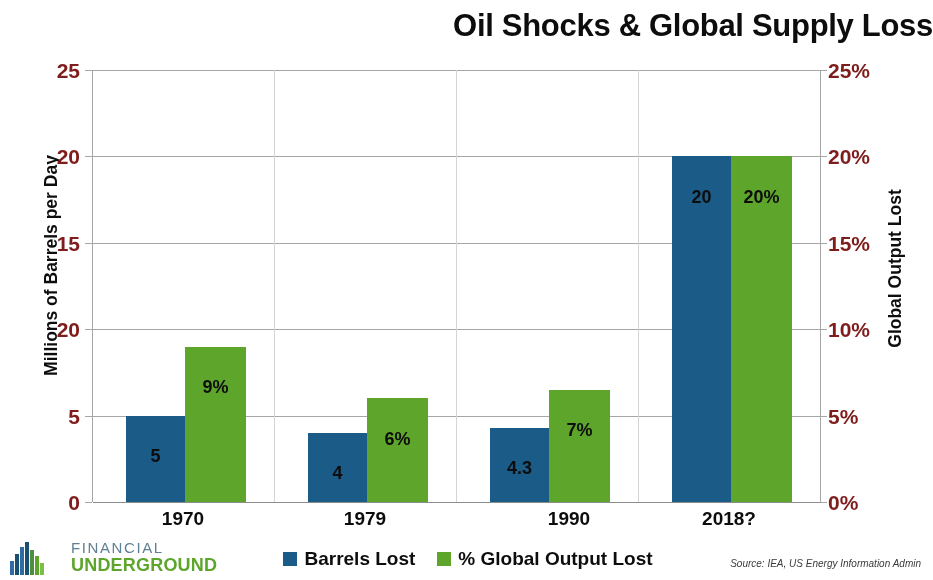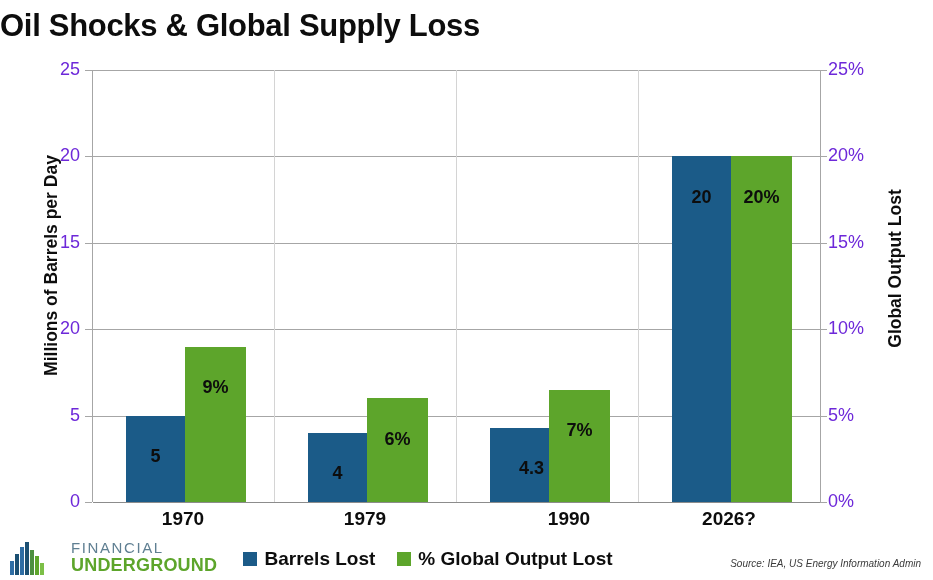--- a/index.html
+++ b/index.html
@@ -15,21 +15,21 @@
     font-family: "Liberation Sans", sans-serif;
     color: #000000;
   }
 
   
   #chart-title {
     position: absolute;
     left: 0;
     top: 8px;
     width: 933px;
-    text-align: left;
+    text-align: right;
     font-size: 31px;
     font-weight: bold;
     letter-spacing: -0.3px;
     color: #0d0d0d;
   }
 
   
   #plot-area {
     position: absolute;
     left: 92px;
@@ -56,23 +56,23 @@
     position: absolute;
     top: 0;
     width: 0;
     height: 432px;
     border-left: 1px solid #d4d4d4;
   }
 
   
   .tick-left, .tick-right {
     position: absolute;
-    font-size: 18px;
-    font-weight: normal;
-    color: #6d28d9;
+    font-size: 21px;
+    font-weight: bold;
+    color: #7f1d1d;
     white-space: nowrap;
   }
   .tick-left {
     width: 76px;
     text-align: right;
     left: 4px;
   }
   .tick-right {
     left: 828px;
     text-align: left;
@@ -140,20 +140,21 @@
   
   #legend {
     position: absolute;
     left: 0;
     top: 549px;
     width: 856px;
     display: flex;
     justify-content: center;
     align-items: center;
     gap: 22px;
+    padding-left: 40px;
   }
   .legend-item {
     display: flex;
     align-items: center;
     gap: 7px;
   }
   .legend-swatch {
     width: 14px;
     height: 14px;
     flex: 0 0 auto;
@@ -267,34 +268,34 @@
   <div class="bar-label" style="left:32px; top:376px; width:61px">5</div>
   <div class="bar-label" style="left:92px; top:307px; width:61px">9%</div>
 
   <div class="bar blue" style="left:215px; width:59px; height:69.1px"></div>
   <div class="bar green" style="left:274px; width:61px; height:103.7px"></div>
   <div class="bar-label" style="left:214px; top:393px; width:61px">4</div>
   <div class="bar-label" style="left:274px; top:359px; width:61px">6%</div>
 
   <div class="bar blue" style="left:397px; width:59px; height:74.3px"></div>
   <div class="bar green" style="left:456px; width:61px; height:112.3px"></div>
-  <div class="bar-label" style="left:408px; top:388px; width:61px">4.3</div>
+  <div class="bar-label" style="left:396px; top:388px; width:61px">4.3</div>
   <div class="bar-label" style="left:456px; top:350px; width:61px">7%</div>
 
   <div class="bar blue" style="left:579px; width:59px; height:345.6px"></div>
   <div class="bar green" style="left:638px; width:61px; height:345.6px"></div>
   <div class="bar-label" style="left:578px; top:117px; width:61px">20</div>
   <div class="bar-label" style="left:638px; top:117px; width:61px">20%</div>
 
 </div>
 
 <div class="cat-label" style="left:92px;  width:182px">1970</div>
 <div class="cat-label" style="left:274px; width:182px">1979</div>
 <div class="cat-label" style="left:478px; width:182px">1990</div>
-<div class="cat-label" style="left:638px; width:182px">2026?</div>
+<div class="cat-label" style="left:638px; width:182px">2018?</div>
 
 <div id="legend">
   <div class="legend-item">
     <span class="legend-swatch" style="background:#1b5b88"></span>
     <span class="legend-label">Barrels Lost</span>
   </div>
   <div class="legend-item">
     <span class="legend-swatch" style="background:#5da52b"></span>
     <span class="legend-label">% Global Output Lost</span>
   </div>

